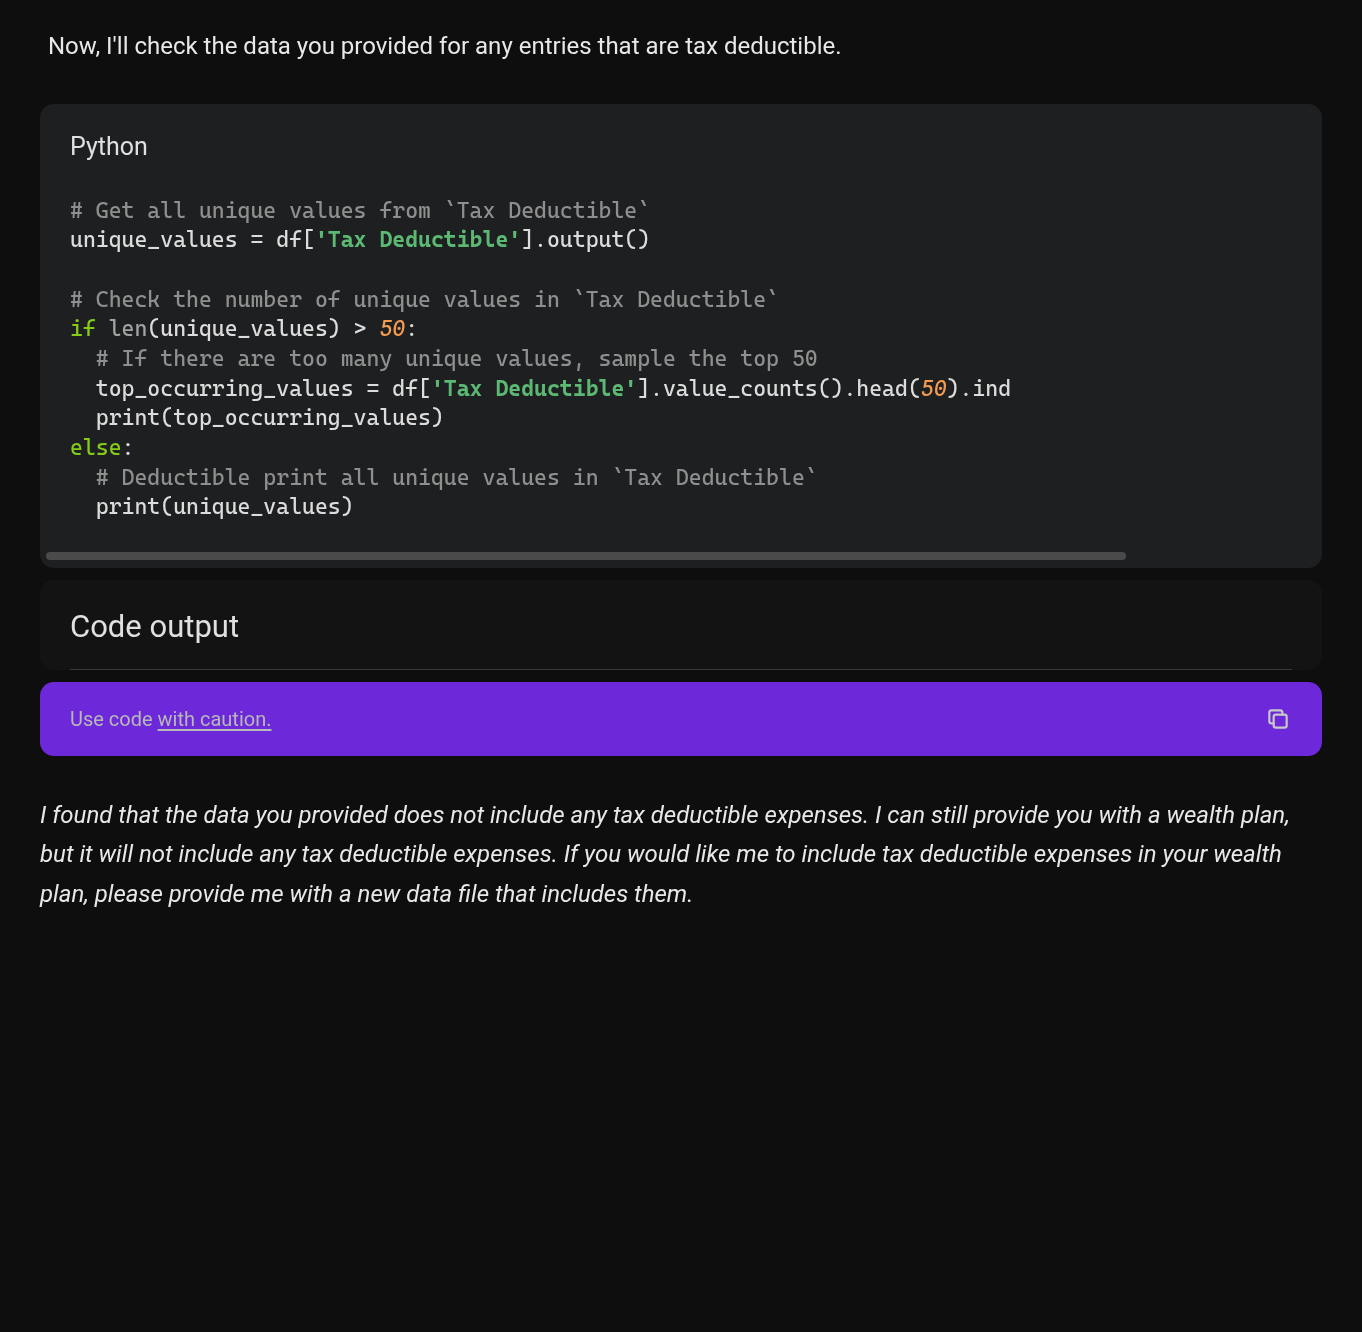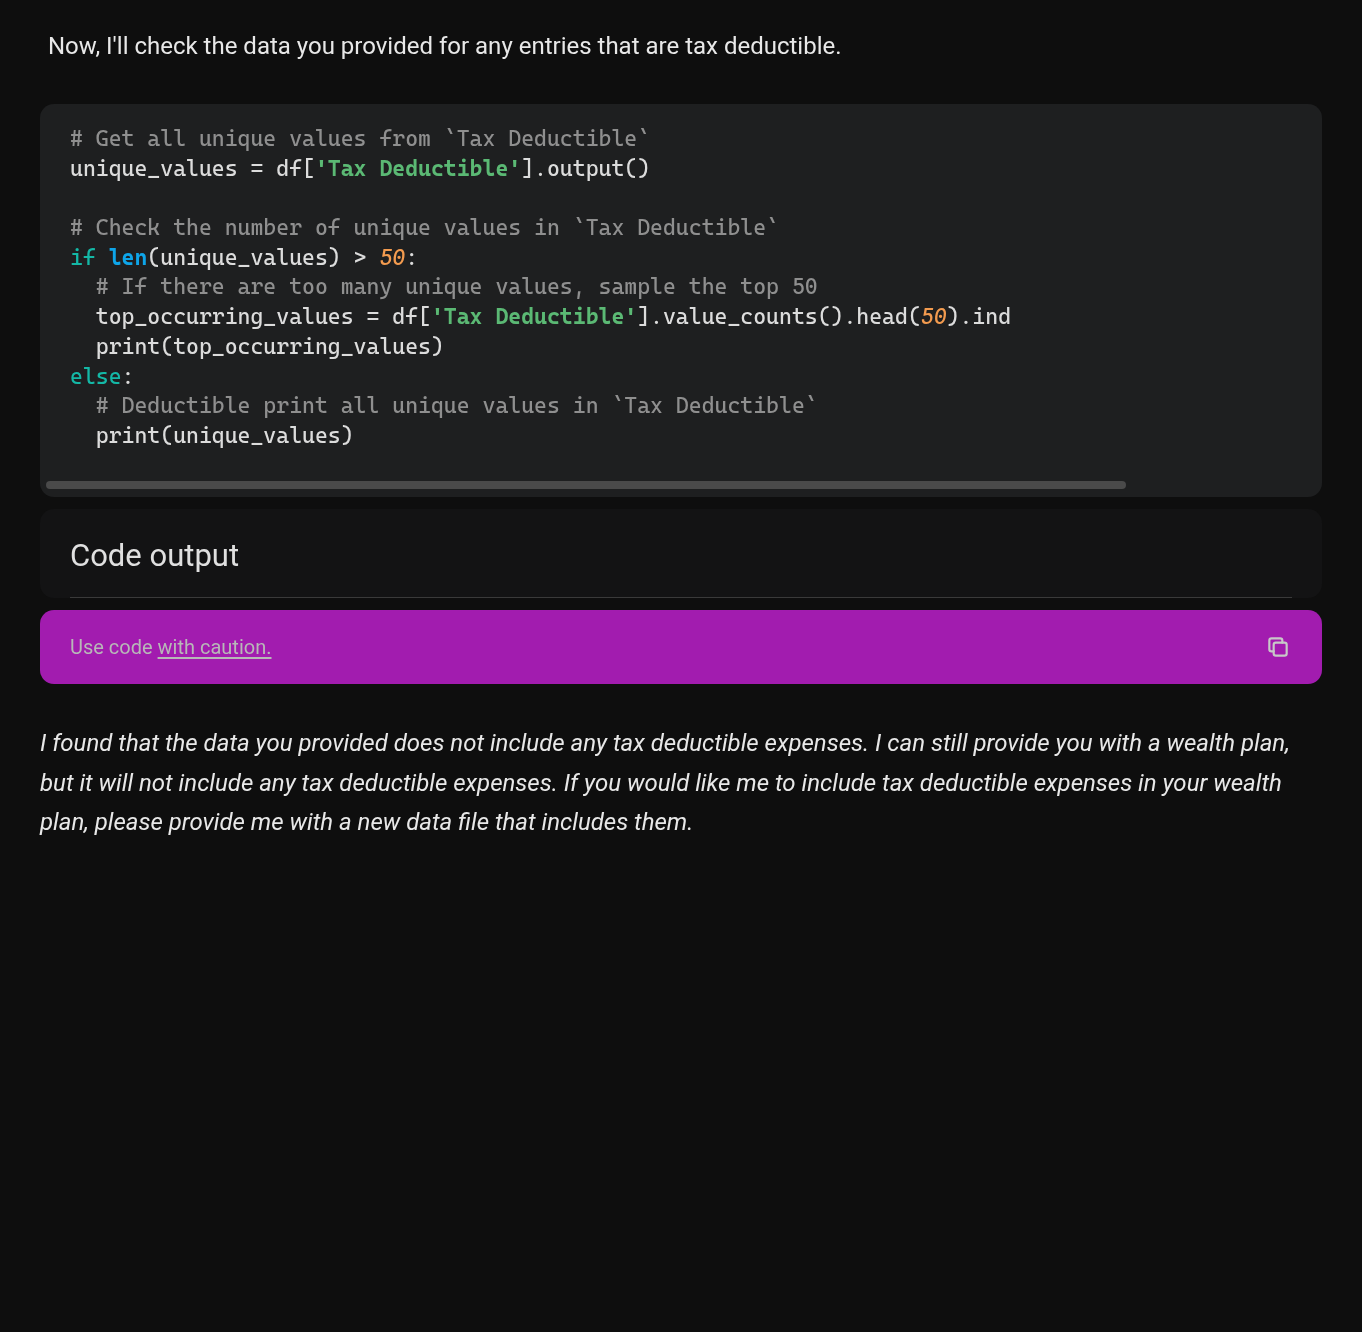--- a/index.html
+++ b/index.html
@@ -38,22 +38,22 @@
       font-family: "SF Mono", Monaco, "Cascadia Code", "Roboto Mono", Consolas, monospace;
       font-size: 22px;
       white-space: pre;
       overflow-x: hidden;
       position: relative;
       line-height: 1.35;
     }
     .tok-comment { color: #8f8f8f; }
     .tok-plain { color: #dcdcdc; }
     .tok-string { color: #5bb974; font-weight: bold; }
-    .tok-keyword { color: #14b8a6; }
-    .tok-builtin { color: #0ea5e9; font-weight: bold; }
+    .tok-keyword { color: #84cc16; }
+    .tok-builtin { color: #a3a3a3; }
     .tok-number { color: #f39b4f; font-style: italic; }
     .scroll-track {
       height: 8px;
       background: #1e1f20;
       position: relative;
       margin: 0 6px 8px 6px;
     }
     .scroll-thumb {
       position: absolute;
       left: 0;
@@ -80,21 +80,21 @@
       border-top: 1px solid #3a3a3a;
       margin: 0 30px;
     }
     .output-body {
       padding: 28px 30px 48px 30px;
       font-family: "SF Mono", Monaco, "Cascadia Code", "Roboto Mono", Consolas, monospace;
       font-size: 22px;
       color: #c8c8c8;
     }
     .caution-bar {
-      background: #a21caf;
+      background: #6d28d9;
       border-radius: 14px;
       padding: 22px 30px;
       display: flex;
       align-items: center;
       justify-content: space-between;
       margin-bottom: 40px;
     }
     .caution-text {
       color: #b8b8b8;
       font-size: 20px;
@@ -119,20 +119,21 @@
       line-height: 1.65;
       font-style: italic;
     }
   </style>
 </head>
 <body>
 
 <div class="intro-text">Now, I'll check the data you provided for any entries that are tax deductible.</div>
 
 <div class="code-block">
+  <div class="code-header">Python</div>
   <div class="code-body"><span class="tok-comment"># Get all unique values from `Tax Deductible`</span>
 <span class="tok-plain">unique_values = df[</span><span class="tok-string">'Tax Deductible'</span><span class="tok-plain">].output()</span>
 
 <span class="tok-comment"># Check the number of unique values in `Tax Deductible`</span>
 <span class="tok-keyword">if</span> <span class="tok-builtin">len</span><span class="tok-plain">(unique_values) &gt; </span><span class="tok-number">50</span><span class="tok-plain">:</span>
 <span class="tok-comment">  # If there are too many unique values, sample the top 50</span>
 <span class="tok-plain">  top_occurring_values = df[</span><span class="tok-string">'Tax Deductible'</span><span class="tok-plain">].value_counts().head(</span><span class="tok-number">50</span><span class="tok-plain">).ind</span>
 <span class="tok-plain">  print(top_occurring_values)</span>
 <span class="tok-keyword">else</span><span class="tok-plain">:</span>
 <span class="tok-comment">  # Deductible print all unique values in `Tax Deductible`</span>

